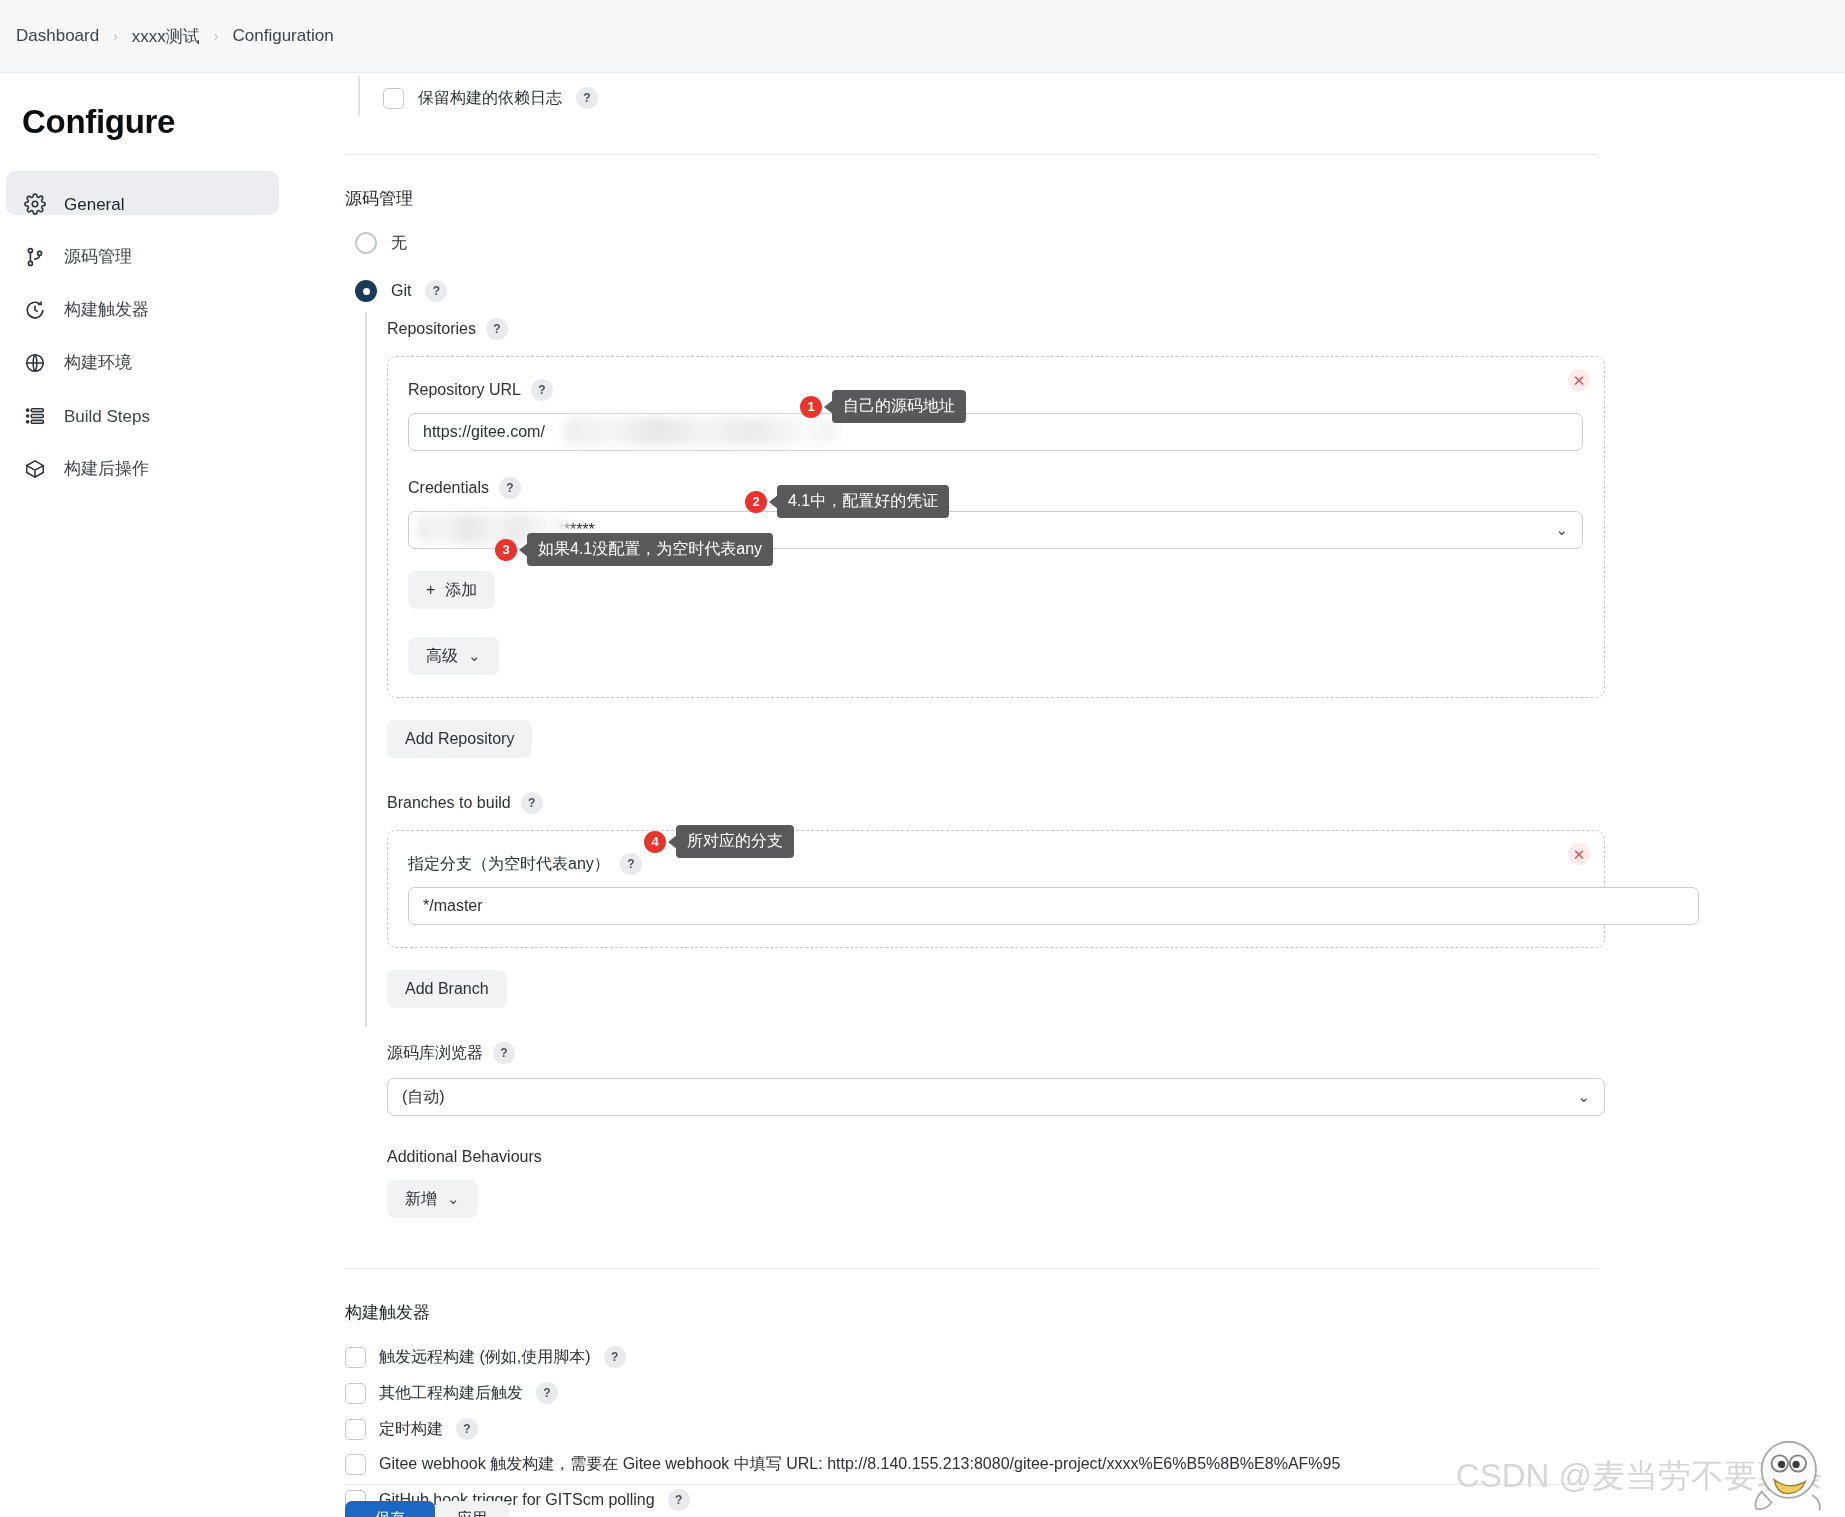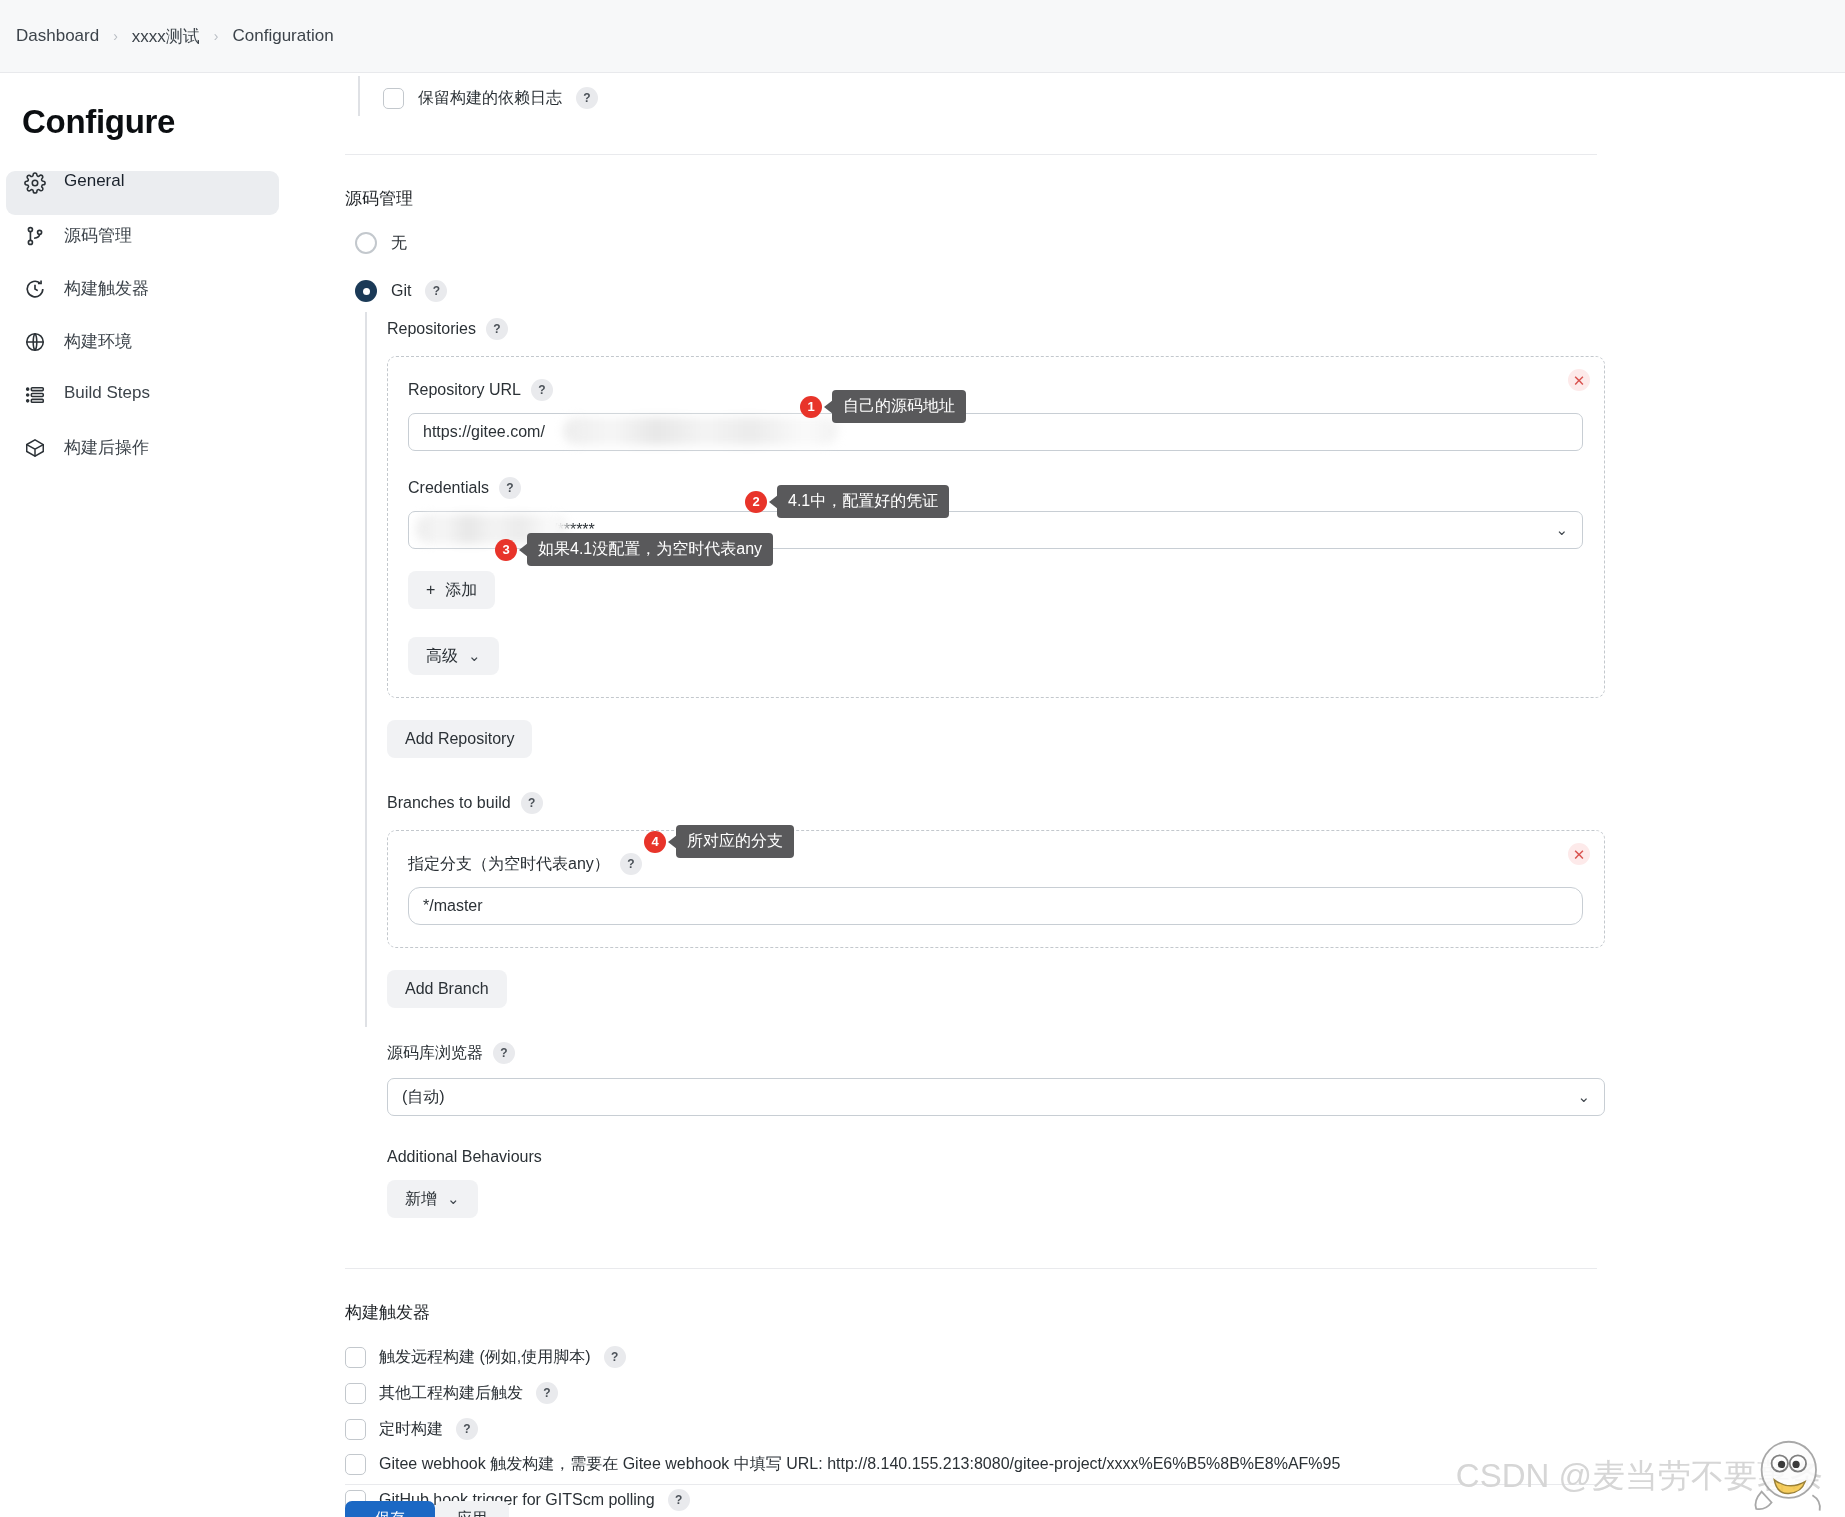--- a/index.html
+++ b/index.html
@@ -29,21 +29,21 @@
   
   .layout{ display:flex; width:100%; height:1462px; }
 
   
   .sidebar{ width:345px; flex:0 0 345px; padding:30px 0 0 0; }
   .page-title{
     font-size:33px; font-weight:bold; letter-spacing:-.3px;
     margin:0 0 30px 22px; color:#0b0e11;
   }
   .side-item{
-    display:flex; align-items:flex-start; gap:18px;
+    display:flex; align-items:flex-end; gap:18px;
     height:44px; margin:0 66px 9px 6px;
     padding-left:17px; border-radius:9px;
     font-size:17px; color:#3d444b; cursor:pointer;
   }
   .side-item.active{ background:#ebedf0; color:#19212b; }
   .side-icon{ width:23px; height:23px; flex:0 0 23px; display:flex; align-items:center; justify-content:center; color:#2b3136; }
   .side-icon svg{ display:block; }
 
   
   .main{ flex:1 1 auto; position:relative; padding:0; }
@@ -334,21 +334,21 @@
         </div>
 
         <div class="dashed-box" style="margin-top:16px; width:1218px;">
           <span class="x-btn">✕</span>
 
           <div class="field-label" style="margin-bottom:12px;">
             <span>指定分支（为空时代表any）</span>
             <span class="help">?</span>
           </div>
 
-          <div class="input" style="width:1175px;border-radius:12px;">*/master</div>
+          <div class="input" style="width:1291px;">*/master</div>
         </div>
 
         <div style="margin-top:22px;">
           <button class="btn">
             <span>Add Branch</span>
           </button>
         </div>
 
         <div class="field-label" style="margin-top:34px;">
           <span>源码库浏览器</span>

